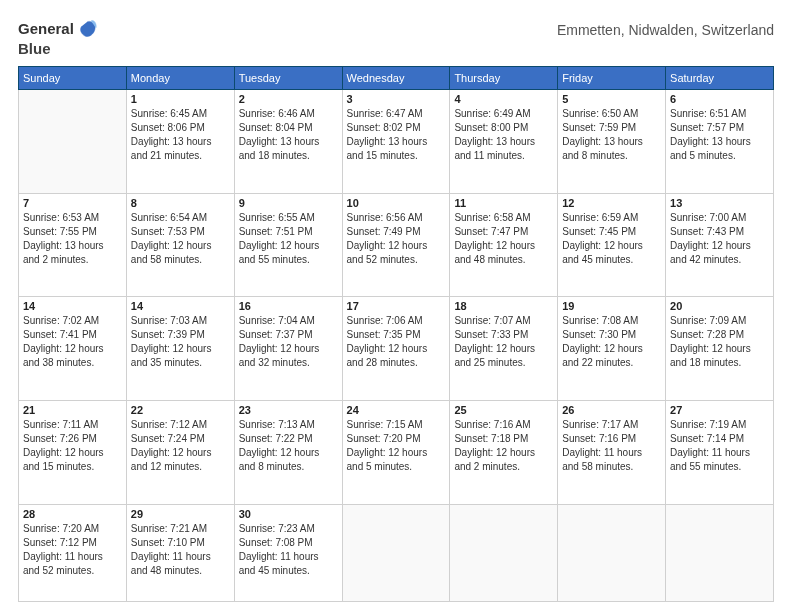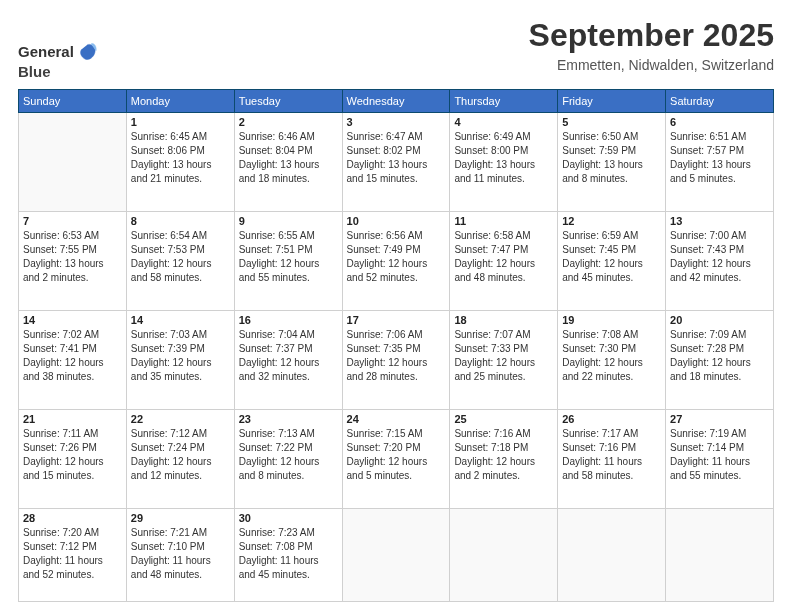--- a/index.html
+++ b/index.html
@@ -20,21 +20,20 @@
     .header {
       display: flex;
       justify-content: space-between;
       align-items: flex-start;
       margin-bottom: 8px;
     }
     .logo {
       display: flex;
       align-items: flex-start;
       gap: 0px;
-      margin-top: 23px;
     }
     .logo-text-general {
       font-size: 15px;
       font-weight: bold;
       color: #333;
       line-height: 1.1;
     }
     .logo-text-blue {
       font-size: 15px;
       font-weight: bold;
@@ -112,21 +111,20 @@
           <span class="logo-text-general">General</span>
           <svg class="logo-icon" viewBox="0 0 22 22" fill="none" xmlns="http://www.w3.org/2000/svg">
             <path d="M11 4 C14 2, 20 5, 19 11 C18 16, 13 20, 9 18 C5 16, 3 11, 6 8" fill="#3a6fc4" stroke="#3a6fc4" stroke-width="0.5"></path>
             <path d="M15 3 C18 1, 21 6, 20 10" fill="#88bbee" stroke="#88bbee" stroke-width="0.5"></path>
           </svg>
         </div>
         <span class="logo-text-blue">Blue</span>
       </div>
     </div>
     <div class="title-block">
-      <div class="month-title">September 2025</div>
       <div class="location-title">Emmetten, Nidwalden, Switzerland</div>
     </div>
   </div>
 
   <table class="calendar">
     <thead>
       <tr>
       <th>Sunday</th>
           <th>Monday</th>
           <th>Tuesday</th>

